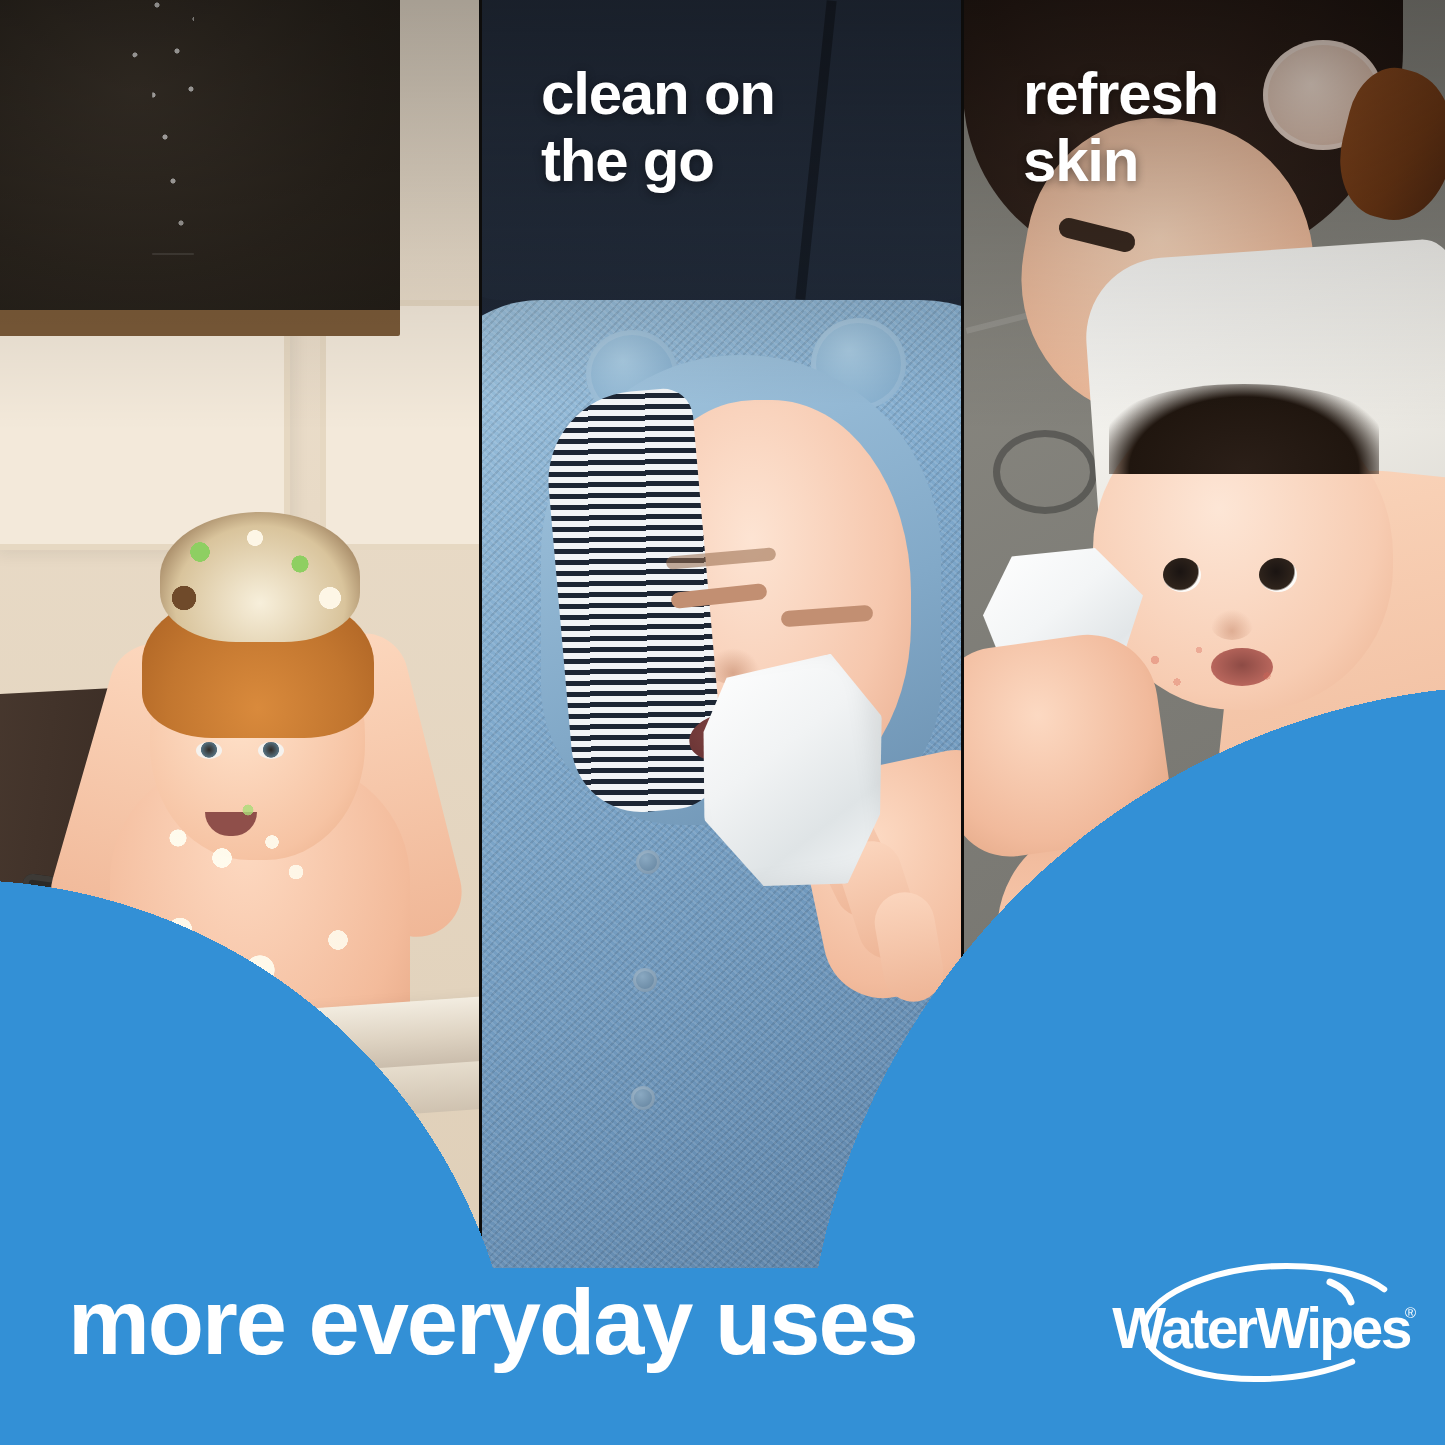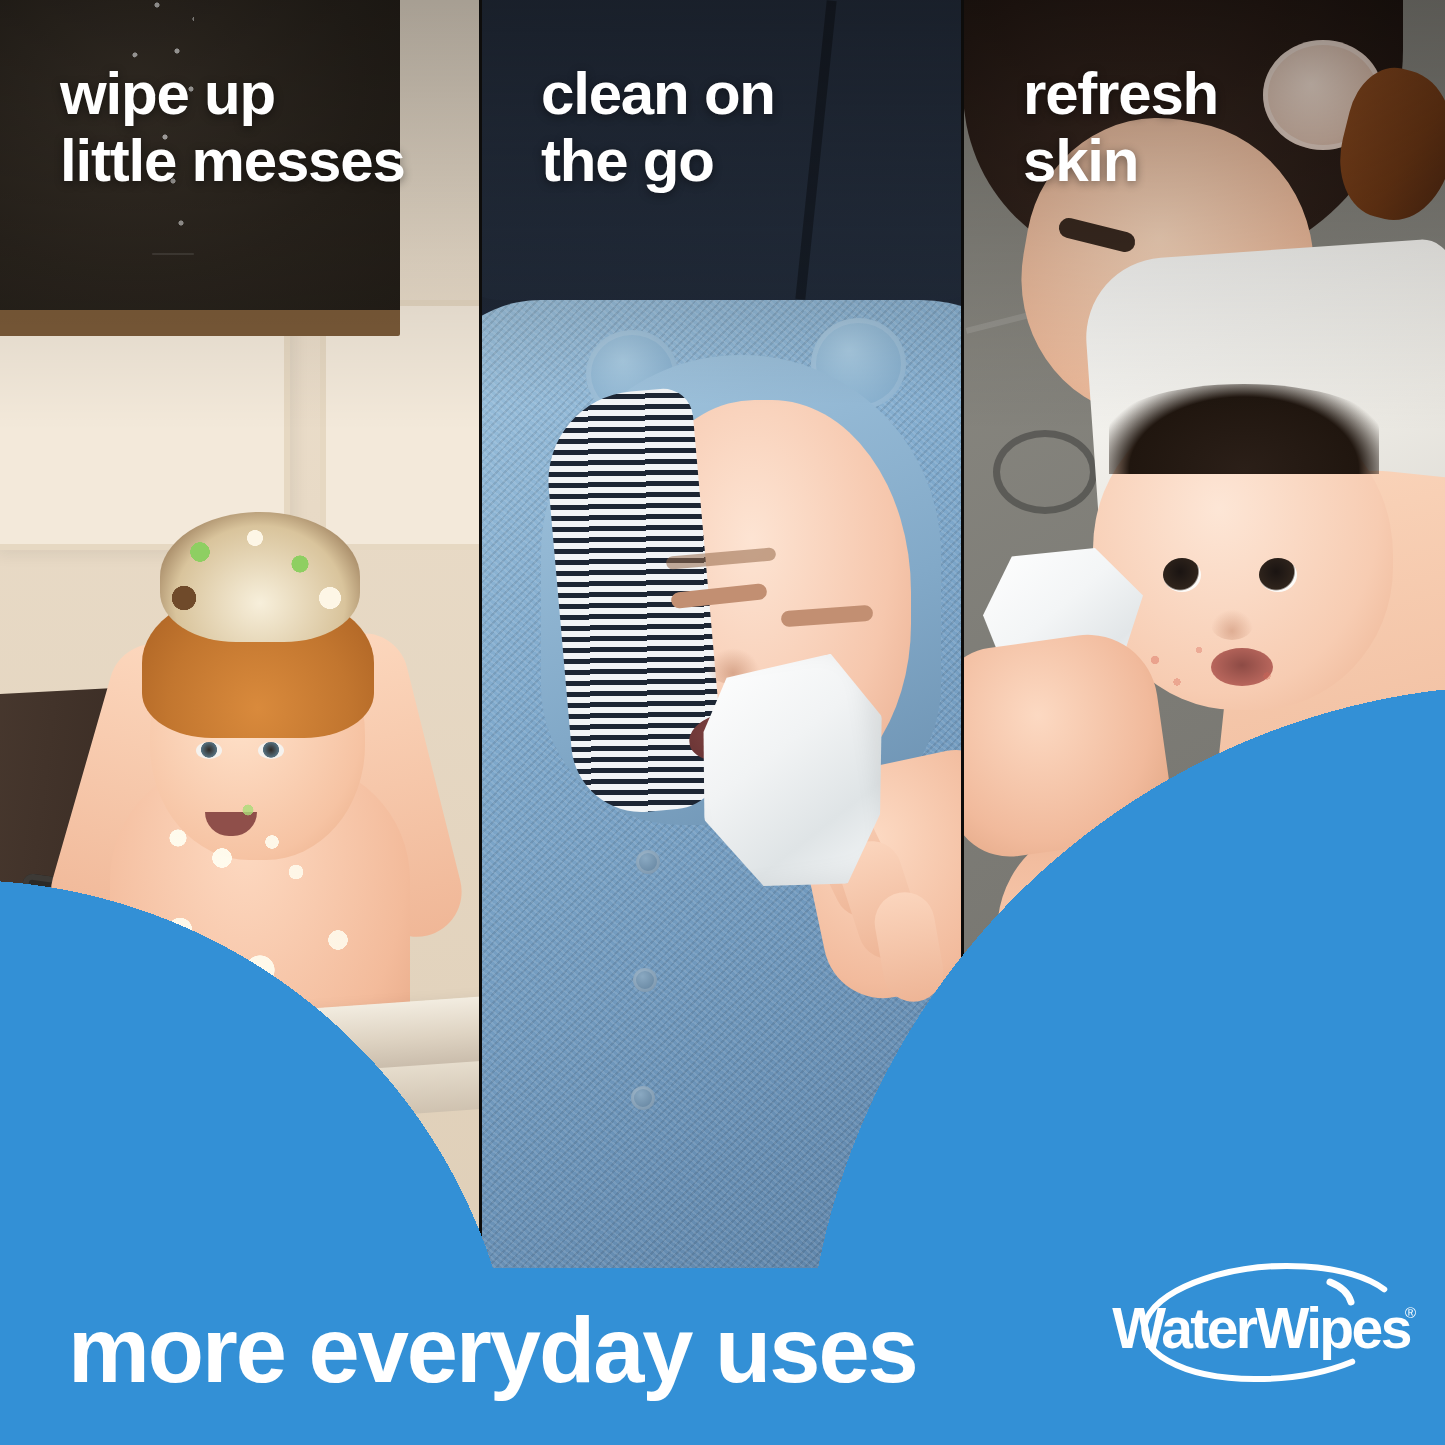--- a/index.html
+++ b/index.html
@@ -522,21 +522,20 @@
     left: 68px;
     top: 1276px;
     z-index: 13;
     color: #ffffff;
     font-family: "Liberation Sans", sans-serif;
     font-weight: bold;
     font-size: 92px;
     letter-spacing: -2px;
     line-height: 1;
     white-space: nowrap;
-    margin-top: 28px;
   }
 
   
   .logo {
     position: absolute;
     left: 1098px;
     top: 1258px;
     width: 326px;
     height: 150px;
     z-index: 14;
@@ -658,22 +657,20 @@
         <div class="sh p3-wipe"></div>
         <div class="sh p3-wipehand"></div>
         <div class="sh p3-topshade"></div>
       </div>
     </div>
 
     <div class="panel-divider divider-1"></div>
     <div class="panel-divider divider-2"></div>
   </div>
 
-  <div class="caption caption-1">wipe up
-little messes</div>
   <div class="caption caption-3">refresh
 skin</div>
   <div class="caption caption-2">clean on
 the go</div>
 
   <div class="bottom-band"></div>
 
   <div class="tagline">more everyday uses</div>
 
   <div class="logo">

